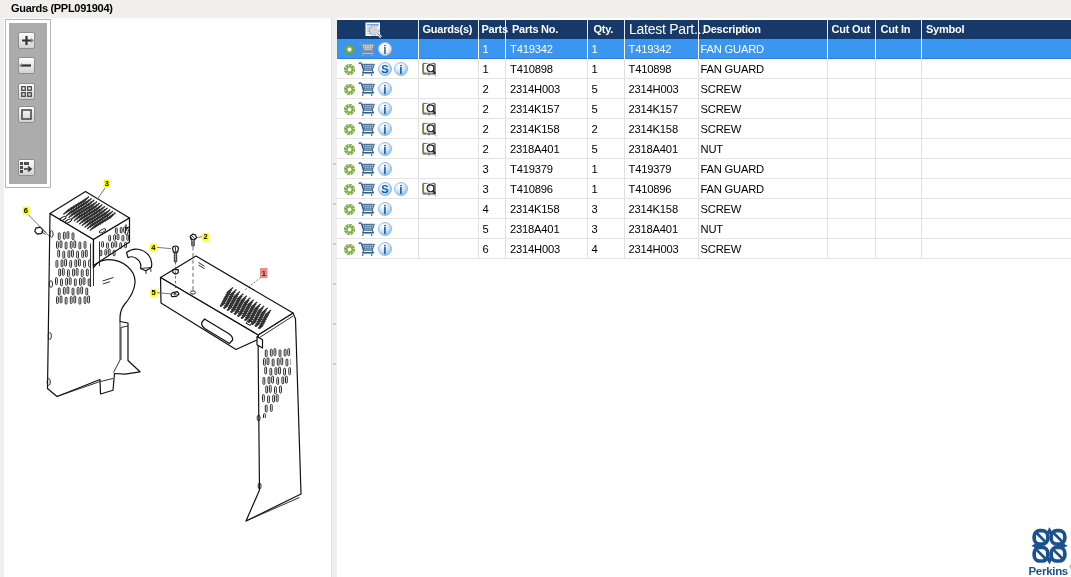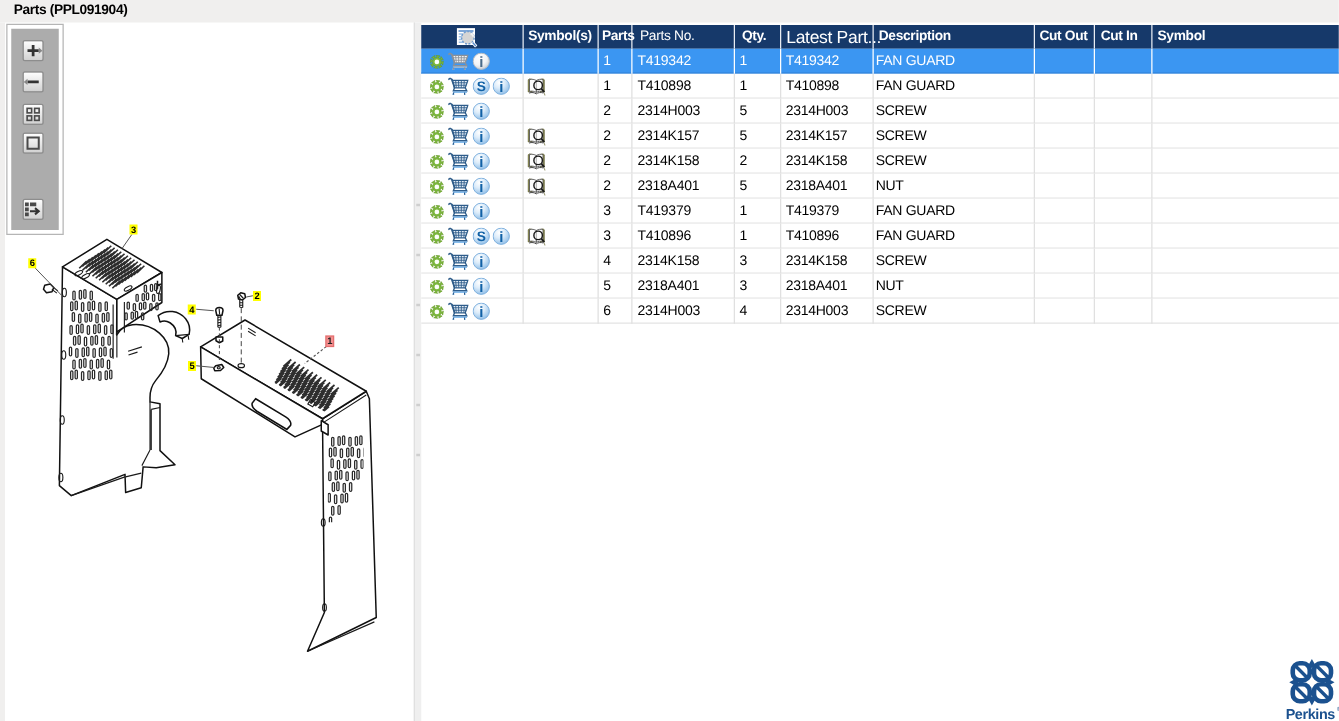--- a/index.html
+++ b/index.html
@@ -1,19 +1,19 @@
 <!DOCTYPE html>
 <html><head><meta charset="utf-8">
 <style>
 html,body{margin:0;padding:0;width:1071px;height:577px;background:#fff;font-family:"Liberation Sans",sans-serif;overflow:hidden}
 *{box-sizing:content-box}
 </style></head>
 <body>
 <div style="position:absolute;left:0;top:0;width:1071px;height:18px;background:#f0efee"></div>
-<div style="position:absolute;left:11px;top:0;height:18px;line-height:17px;font-size:11px;letter-spacing:-0.3px;font-weight:bold;color:#000">Parts (PPL091904)</div>
+<div style="position:absolute;left:11px;top:0;height:18px;line-height:17px;font-size:11px;letter-spacing:-0.3px;font-weight:bold;color:#000">Guards (PPL091904)</div>
 <div style="position:absolute;left:0;top:18px;width:4px;height:559px;background:#f0efee"></div>
 <div style="position:absolute;left:331px;top:18px;width:6px;height:559px;background:#efefef;border-left:1px solid #e0e0e0;box-sizing:border-box"></div>
 <div style="position:absolute;left:333px;top:163px;width:3px;height:1.5px;background:#cfcfcf"></div>
 <div style="position:absolute;left:333px;top:203px;width:3px;height:1.5px;background:#cfcfcf"></div>
 <div style="position:absolute;left:333px;top:243px;width:3px;height:1.5px;background:#cfcfcf"></div>
 <div style="position:absolute;left:333px;top:283px;width:3px;height:1.5px;background:#cfcfcf"></div>
 <div style="position:absolute;left:333px;top:323px;width:3px;height:1.5px;background:#cfcfcf"></div>
 <div style="position:absolute;left:333px;top:363px;width:3px;height:1.5px;background:#cfcfcf"></div>
 <svg width="337" height="559" viewBox="0 18 337 559" style="position:absolute;left:0;top:18px">
     <defs>
@@ -456,23 +456,23 @@
 <div style="position:absolute;left:337px;top:20px;width:734px;height:19px;background:#16396a"></div>
 <div style="position:absolute;left:418px;top:20px;width:1px;height:19px;background:#e8ecf2"></div>
 <div style="position:absolute;left:478px;top:20px;width:1px;height:19px;background:#e8ecf2"></div>
 <div style="position:absolute;left:505px;top:20px;width:1px;height:19px;background:#e8ecf2"></div>
 <div style="position:absolute;left:587px;top:20px;width:1px;height:19px;background:#e8ecf2"></div>
 <div style="position:absolute;left:624px;top:20px;width:1px;height:19px;background:#e8ecf2"></div>
 <div style="position:absolute;left:698px;top:20px;width:1px;height:19px;background:#e8ecf2"></div>
 <div style="position:absolute;left:827px;top:20px;width:1px;height:19px;background:#e8ecf2"></div>
 <div style="position:absolute;left:875px;top:20px;width:1px;height:19px;background:#e8ecf2"></div>
 <div style="position:absolute;left:921px;top:20px;width:1px;height:19px;background:#e8ecf2"></div>
-<div style="position:absolute;left:422.5px;top:20px;height:19px;line-height:19px;color:#fff;font-weight:bold;font-size:11px;letter-spacing:-0.25px;white-space:nowrap">Symbol(s)</div>
+<div style="position:absolute;left:422.5px;top:20px;height:19px;line-height:19px;color:#fff;font-weight:bold;font-size:11px;letter-spacing:-0.25px;white-space:nowrap">Guards(s)</div>
 <div style="position:absolute;left:481.5px;top:20px;height:19px;line-height:19px;color:#fff;font-weight:bold;font-size:11px;letter-spacing:-0.25px;white-space:nowrap">Parts</div>
-<div style="position:absolute;left:512px;top:20px;height:30px;line-height:19px;color:#fff;font-weight:normal;font-size:11px;letter-spacing:-0.25px;white-space:nowrap">Parts No.</div>
+<div style="position:absolute;left:512px;top:20px;height:30px;line-height:19px;color:#fff;font-weight:bold;font-size:11px;letter-spacing:-0.25px;white-space:nowrap">Parts No.</div>
 <div style="position:absolute;left:593.5px;top:20px;height:19px;line-height:19px;color:#fff;font-weight:bold;font-size:11px;letter-spacing:-0.25px;white-space:nowrap">Qty.</div>
 <div style="position:absolute;left:629px;top:20px;height:19px;line-height:19px;color:#fff;font-weight:normal;font-size:14px;letter-spacing:-0.25px;white-space:nowrap">Latest Part...</div>
 <div style="position:absolute;left:703px;top:20px;height:19px;line-height:19px;color:#fff;font-weight:bold;font-size:11px;letter-spacing:-0.25px;white-space:nowrap">Description</div>
 <div style="position:absolute;left:831.5px;top:20px;height:19px;line-height:19px;color:#fff;font-weight:bold;font-size:11px;letter-spacing:-0.25px;white-space:nowrap">Cut Out</div>
 <div style="position:absolute;left:880.5px;top:20px;height:19px;line-height:19px;color:#fff;font-weight:bold;font-size:11px;letter-spacing:-0.25px;white-space:nowrap">Cut In</div>
 <div style="position:absolute;left:926px;top:20px;height:19px;line-height:19px;color:#fff;font-weight:bold;font-size:11px;letter-spacing:-0.25px;white-space:nowrap">Symbol</div>
 <div style="position:absolute;left:337px;top:39px;width:734px;height:20px;background:#3b96f2;border-bottom:1px solid #2e7fd6;box-sizing:border-box"></div>
 <div style="position:absolute;left:418px;top:39px;width:1px;height:20px;background:#ffffff"></div>
 <div style="position:absolute;left:478px;top:39px;width:1px;height:20px;background:#ffffff"></div>
 <div style="position:absolute;left:505px;top:39px;width:1px;height:20px;background:#ffffff"></div>

